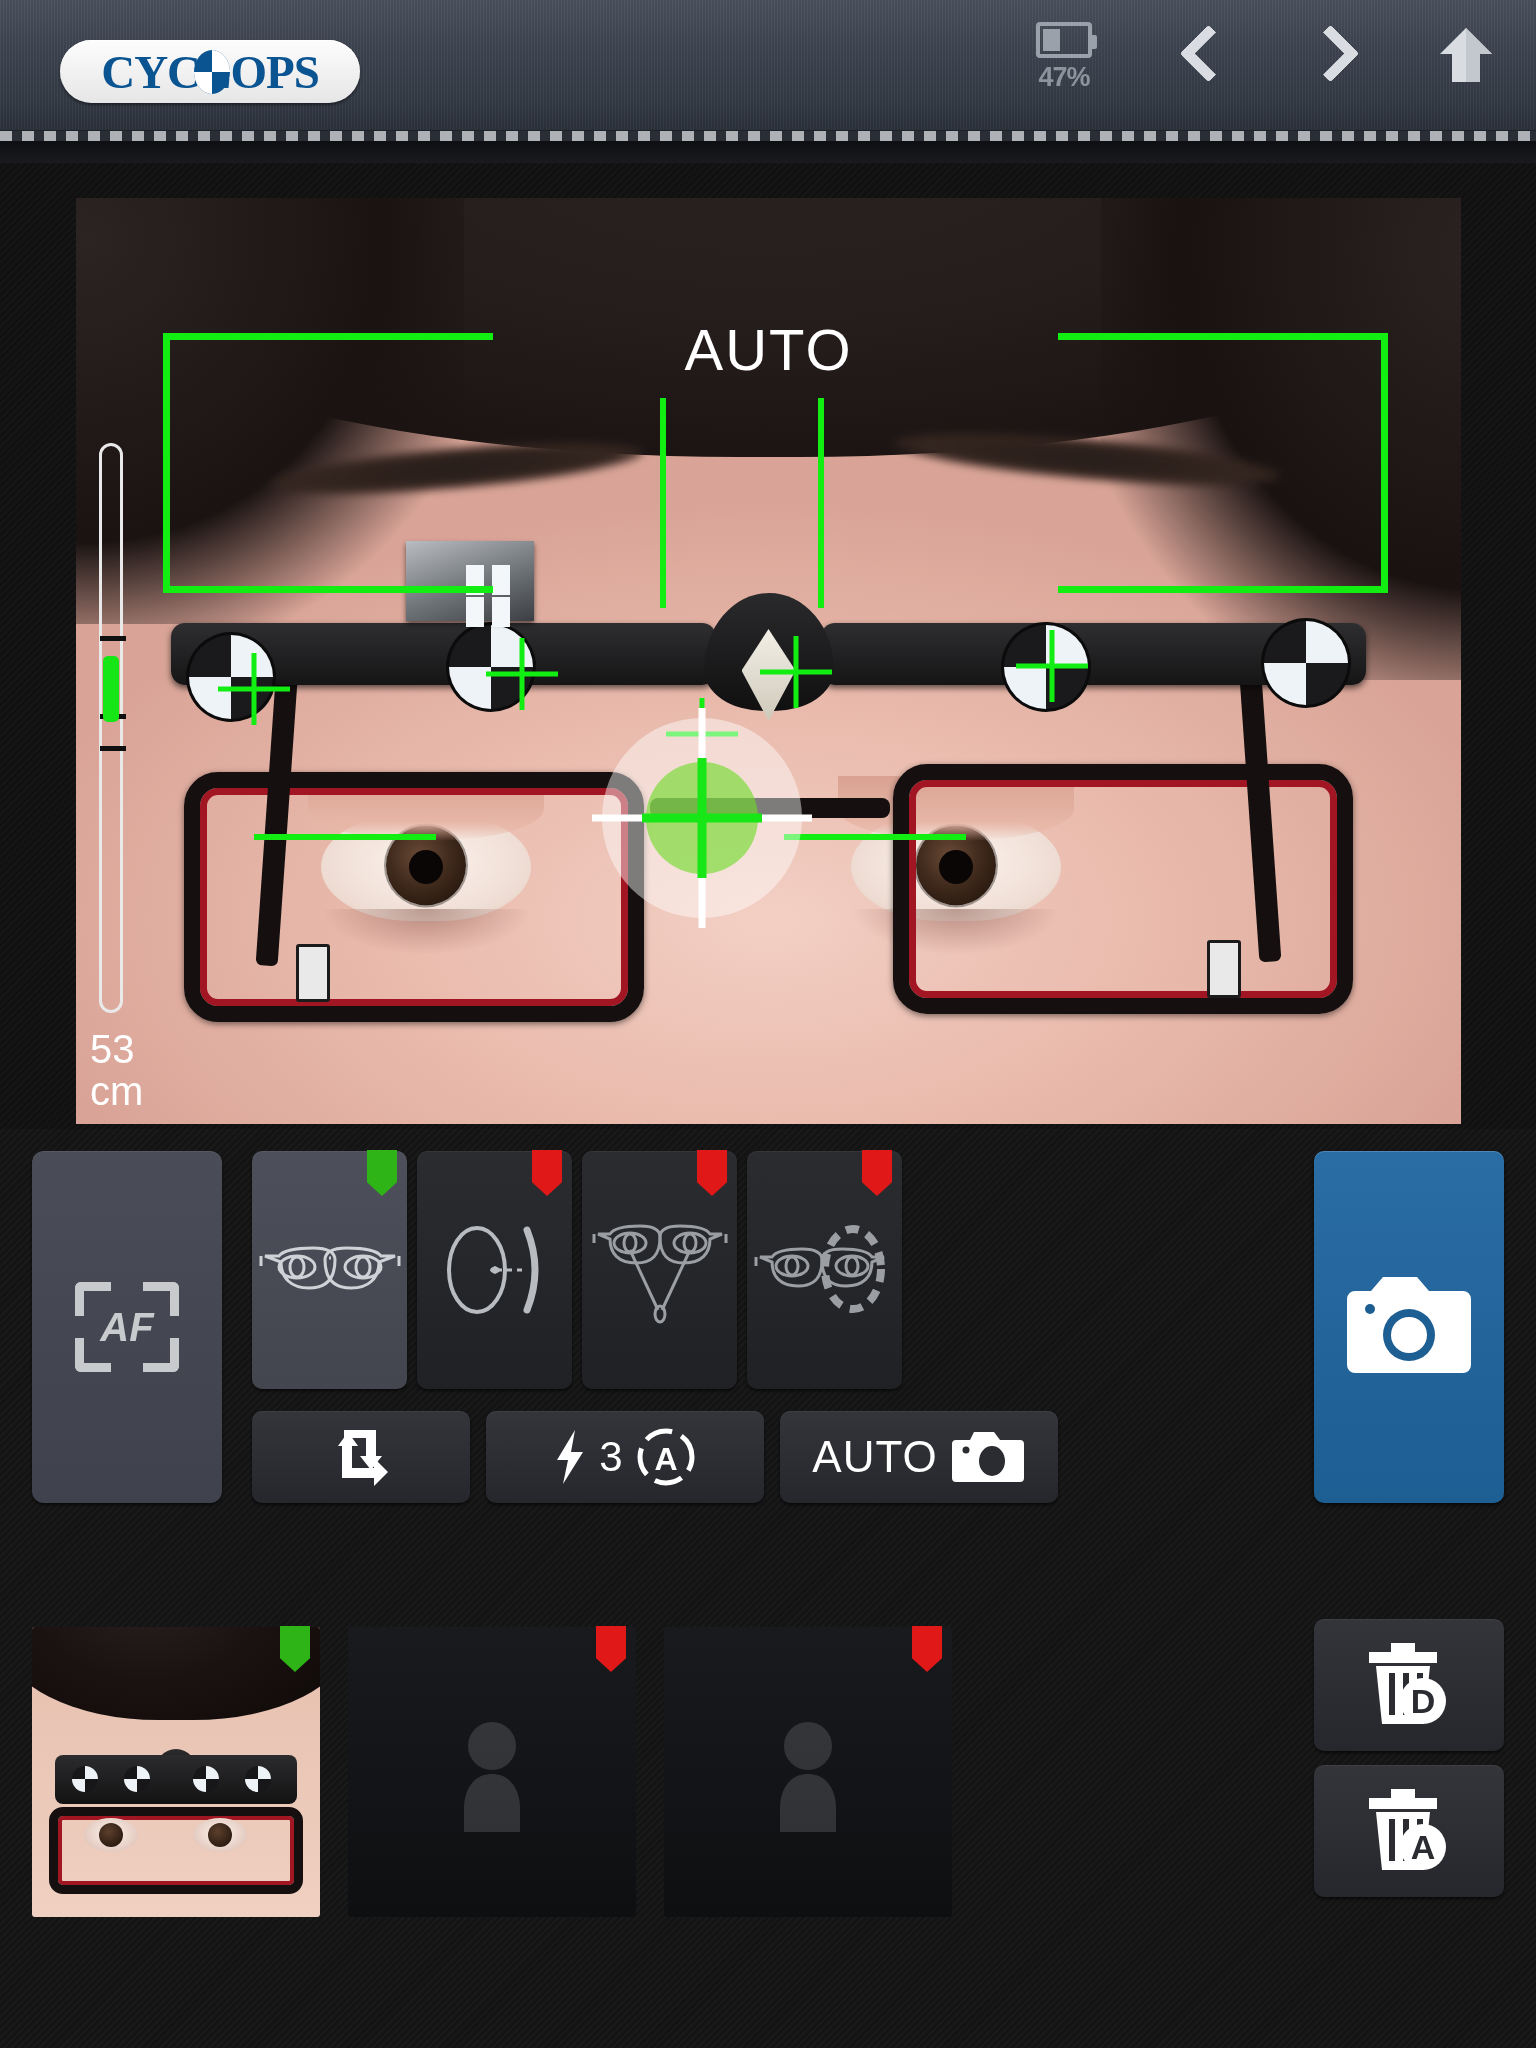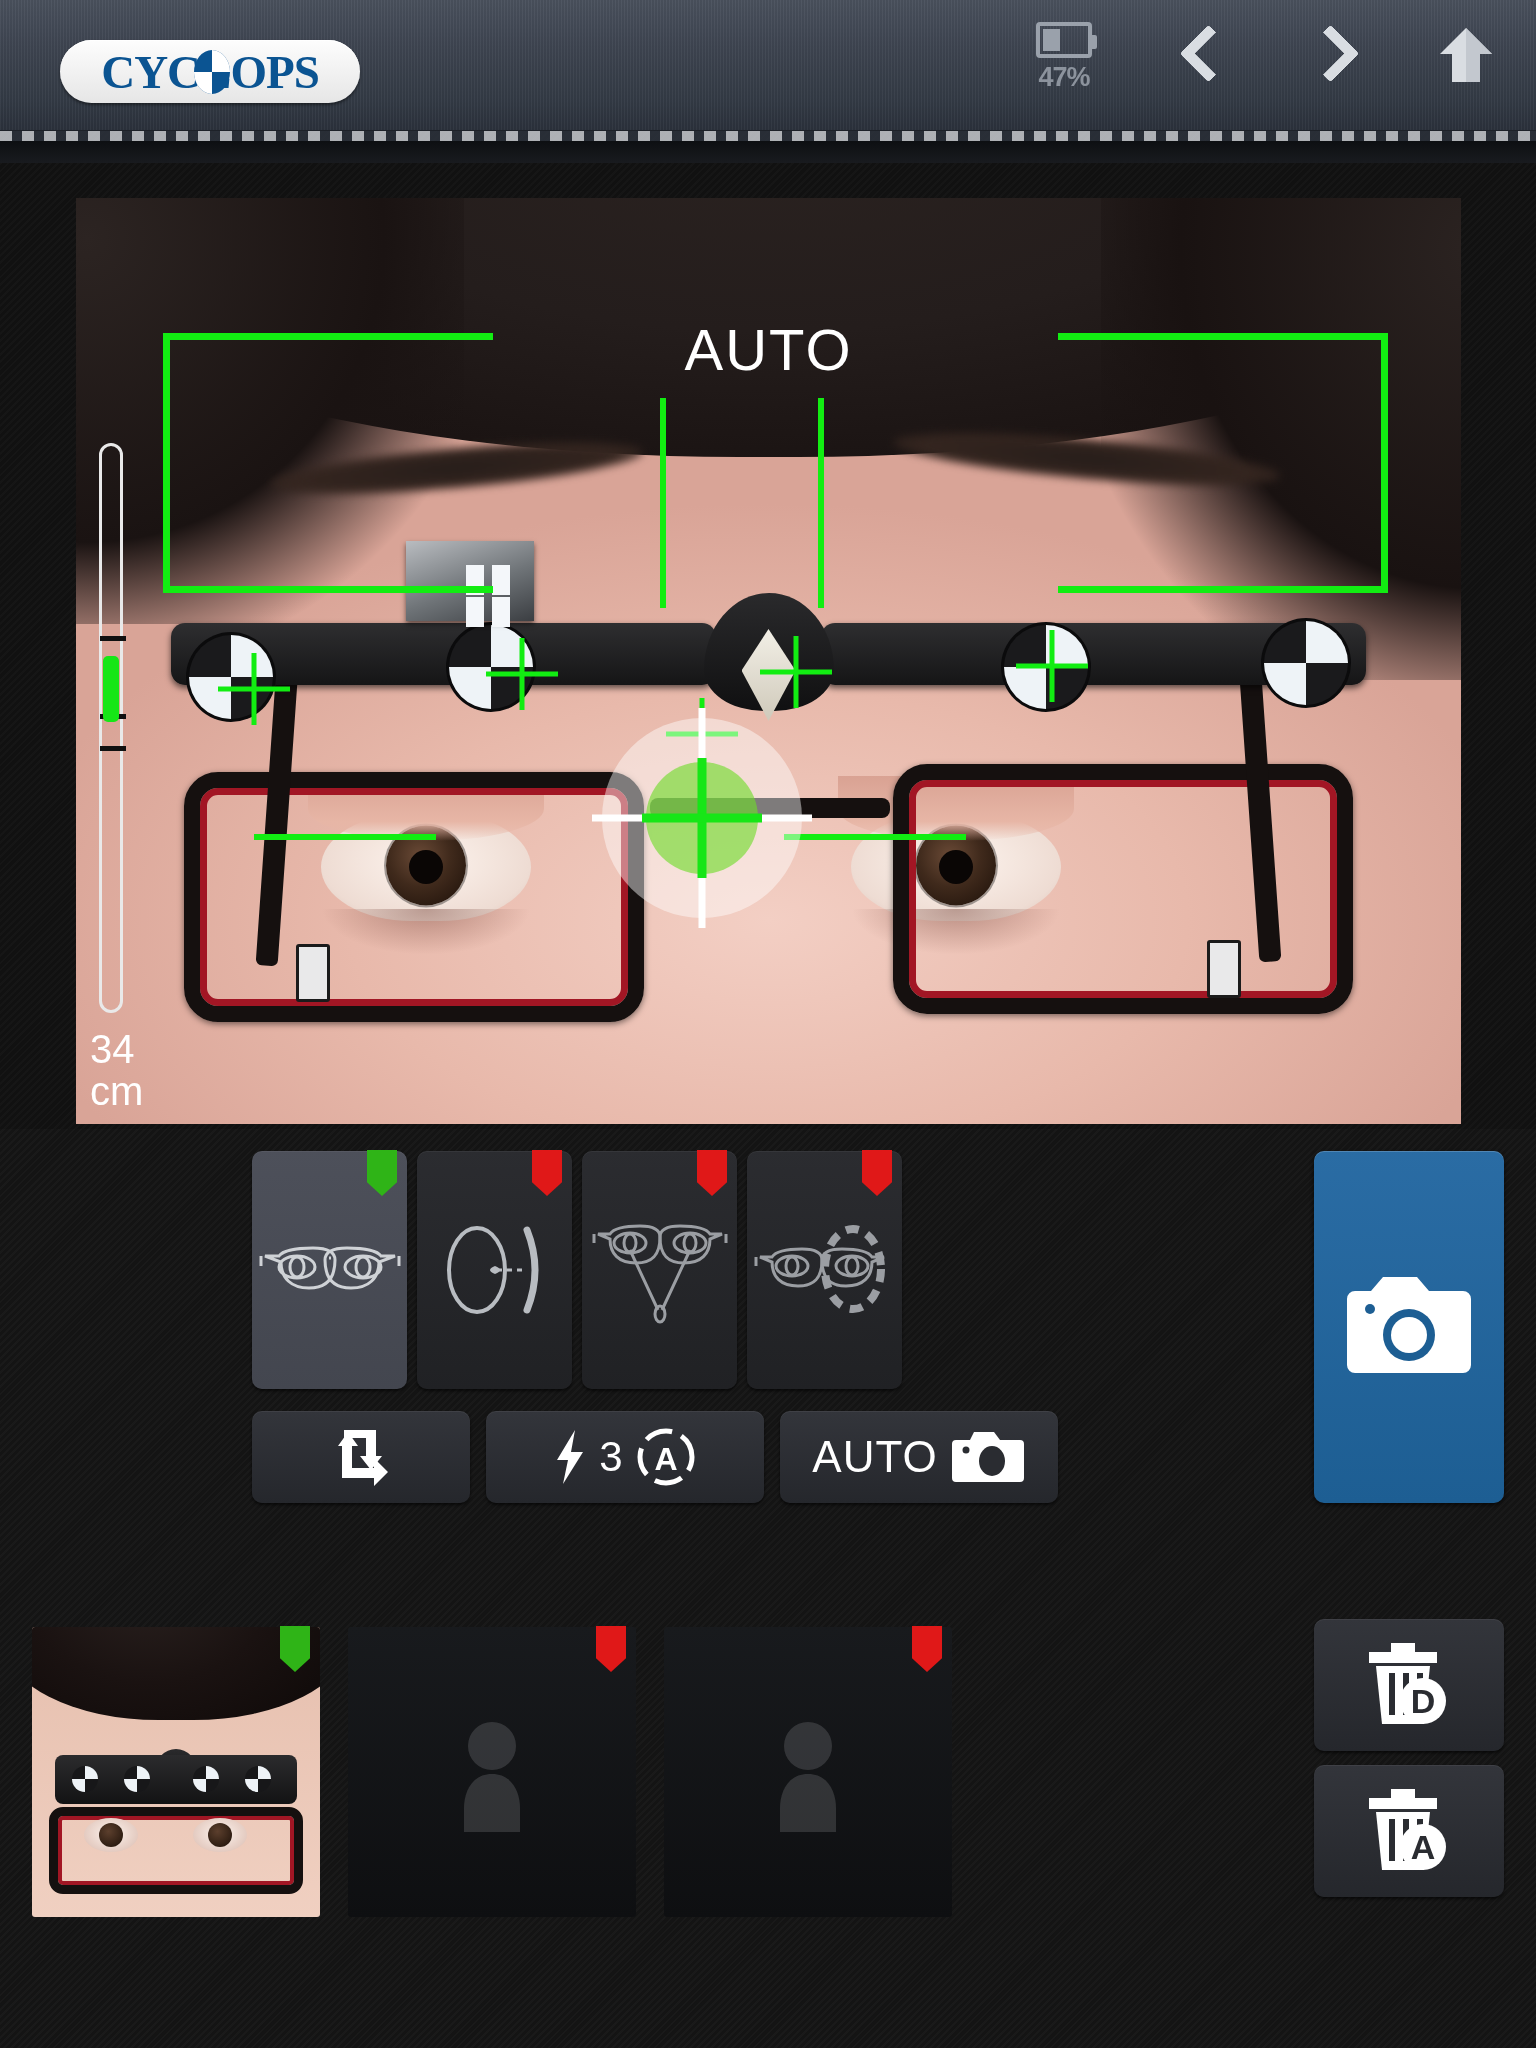--- a/index.html
+++ b/index.html
@@ -354,29 +354,38 @@
             <div class="gv"></div>
         </div>
 
         <div class="gauge">
           <div class="tick" style="top:190px;"></div>
           <div class="tick" style="top:268px;"></div>
           <div class="tick" style="top:300px;"></div>
           <div class="ind" style="top:210px;"></div>
         </div>
         <div class="dist">
-          <div>34</div>
+          <div>53</div>
           <div>cm</div>
         </div>
       </div>
     </div>
   </div>
 
   <div class="panel mode-row">
 
+    <div class="btn-af">
+      <div class="af-frame">
+        <i class="a"></i>
+          <i class="b"></i>
+          <i class="c"></i>
+          <i class="d"></i>
+        <span class="af-text">AF</span>
+      </div>
+    </div>
 
     <div class="mode-cards">
 
       <div class="mode-card active">
         <span class="flag g"></span>
         <svg width="150" height="80" viewBox="0 0 150 80">
           <g fill="none" stroke="#cfd2d6" stroke-width="3">
             <path d="M10 26 h14 c4 -6 20 -8 34 -8 c14 0 22 3 22 12 c0 18 -8 28 -26 28 c-18 0 -28 -10 -28 -26 z"></path>
             <path d="M140 26 h-14 c-4 -6 -20 -8 -34 -8 c-14 0 -22 3 -22 12 c0 18 8 28 26 28 c18 0 28 -10 28 -26 z"></path>
             <path d="M76 28 h-2"></path>

